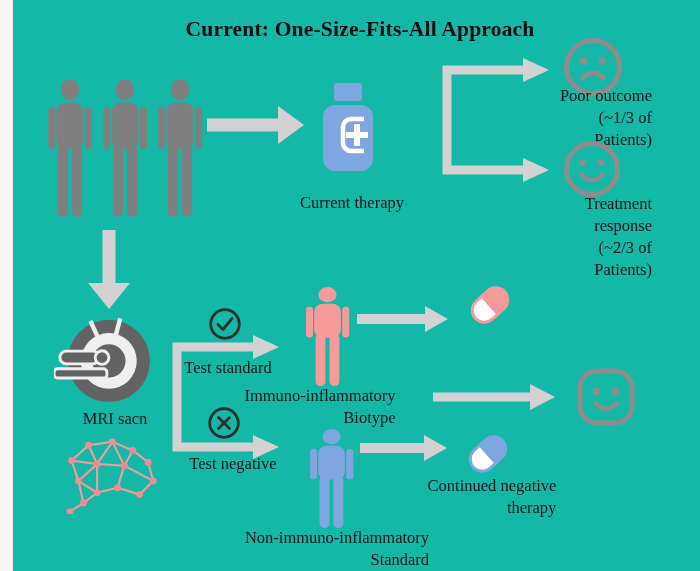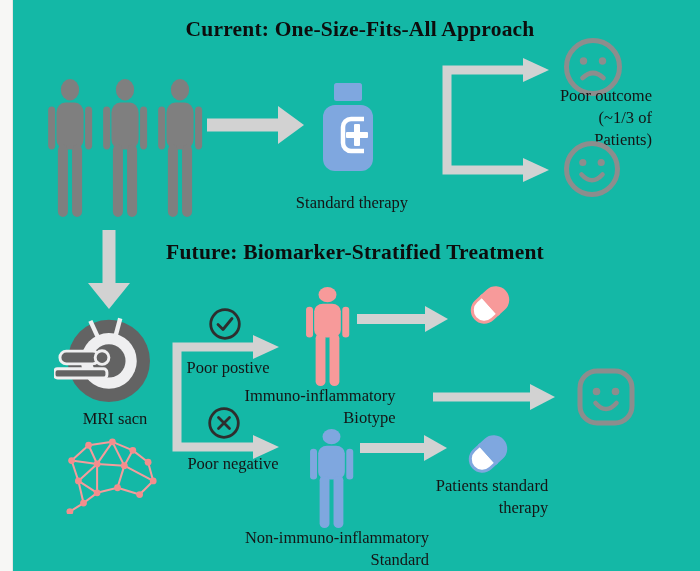--- a/index.html
+++ b/index.html
@@ -61,21 +61,21 @@
     <polygon points="71,0 71,38 97,19" fill="#d2d2d2"></polygon>
   </svg>
 
   <svg width="50" height="88" style="left:323px;top:83px" viewBox="0 0 50 88">
     <rect x="11" y="0" width="28" height="18" rx="2.5" fill="#7fa7df"></rect>
     <rect x="0" y="22" width="50" height="66" rx="12" fill="#7fa7df"></rect>
     <path d="M41 36 H28 A8 8 0 0 0 20 44 V60 A8 8 0 0 0 28 68 H41" fill="none" stroke="#ffffff" stroke-width="4.5"></path>
     <rect x="23" y="49" width="22" height="6" rx="1" fill="#ffffff"></rect>
     <rect x="31" y="41" width="6" height="22" rx="1" fill="#ffffff"></rect>
   </svg>
-  <div class="label" style="left:352px;top:192px">Standard therapy</div>
+  <div class="label" style="left:352px;top:192px">Current therapy</div>
 
   <svg width="116" height="128" style="left:439px;top:56px">
     <path d="M86 14 H8 V114 H86" fill="none" stroke="#d2d2d2" stroke-width="9"></path>
     <polygon points="84,2 84,26 110,14" fill="#d2d2d2"></polygon>
     <polygon points="84,102 84,126 110,114" fill="#d2d2d2"></polygon>
   </svg>
 
   <svg width="60" height="60" style="left:563px;top:37px" viewBox="0 0 60 60">
     <circle cx="30" cy="30" r="26.5" fill="none" stroke="#8d8d8d" stroke-width="5"></circle>
     <circle cx="20.5" cy="24" r="3.7" fill="#8d8d8d"></circle>
@@ -84,27 +84,28 @@
   </svg>
   <div class="label" style="left:604px;top:85px">Poor outcome
 (~1/3 of Patients)</div>
 
   <svg width="58" height="58" style="left:563px;top:140px" viewBox="0 0 58 58">
     <circle cx="29" cy="29" r="25.5" fill="none" stroke="#8d8d8d" stroke-width="5"></circle>
     <circle cx="19.8" cy="22.5" r="3.6" fill="#8d8d8d"></circle>
     <circle cx="38.2" cy="22.5" r="3.6" fill="#8d8d8d"></circle>
     <path d="M18.5 34.5 Q29 46 39.5 34.5" fill="none" stroke="#8d8d8d" stroke-width="4.6" stroke-linecap="round"></path>
   </svg>
+  <div class="label" style="left:604px;top:193px">Treatment response
+(~2/3 of Patients)</div>
 
   <svg width="42" height="80" style="left:88px;top:230px">
     <rect x="14.5" y="0" width="13" height="54" fill="#d2d2d2"></rect>
     <polygon points="0,53 42,53 21,79" fill="#d2d2d2"></polygon>
   </svg>
 
-  <div class="title" style="left:355px;top:240px">Future: Biomarker-Stratified Treatment</div>
 
   <svg width="98" height="92" style="left:54px;top:312px" viewBox="0 0 100 94">
     <circle cx="56" cy="50" r="42" fill="#636363"></circle>
     <path d="M44.6 25.4 L37.1 9.0" stroke="#efeff0" stroke-width="4.5"></path>
     <path d="M63.0 23.9 L67.6 6.5" stroke="#efeff0" stroke-width="4.5"></path>
     <circle cx="56" cy="50" r="28.5" fill="#efeff0"></circle>
     <circle cx="56" cy="50" r="17" fill="#636363"></circle>
     <rect x="6" y="40" width="40" height="13" rx="6.5" fill="#636363" stroke="#efeff0" stroke-width="3"></rect>
     <circle cx="49" cy="46.5" r="7" fill="#636363" stroke="#efeff0" stroke-width="3"></circle>
     <rect x="0" y="58" width="54" height="9.5" rx="3.5" fill="#636363" stroke="#efeff0" stroke-width="3"></rect>
@@ -158,27 +159,27 @@
   <svg width="116" height="128" style="left:169px;top:333px">
     <path d="M86 14 H8 V114 H86" fill="none" stroke="#d2d2d2" stroke-width="9"></path>
     <polygon points="84,2 84,26 110,14" fill="#d2d2d2"></polygon>
     <polygon points="84,102 84,126 110,114" fill="#d2d2d2"></polygon>
   </svg>
 
   <svg width="34" height="34" style="left:208px;top:307px" viewBox="0 0 34 34">
     <circle cx="17" cy="17" r="14.3" fill="none" stroke="#2e2e2e" stroke-width="2.8"></circle>
     <path d="M10 17.5 L15 22.5 L24 11.5" fill="none" stroke="#2e2e2e" stroke-width="2.8" stroke-linecap="round" stroke-linejoin="round"></path>
   </svg>
-  <div class="label" style="left:228px;top:357px">Poor postive</div>
+  <div class="label" style="left:228px;top:357px">Test standard</div>
 
   <svg width="34" height="34" style="left:207px;top:406px" viewBox="0 0 34 34">
     <circle cx="17" cy="17" r="14.3" fill="none" stroke="#2e2e2e" stroke-width="2.8"></circle>
     <path d="M11.5 11.5 L22.5 22.5 M22.5 11.5 L11.5 22.5" stroke="#2e2e2e" stroke-width="2.8" stroke-linecap="round"></path>
   </svg>
-  <div class="label" style="left:233px;top:453px">Poor negative</div>
+  <div class="label" style="left:233px;top:453px">Test negative</div>
 
   <svg width="51" height="99" style="left:302px;top:287px" viewBox="0 0 88 200" preserveAspectRatio="none">
       <use href="#person" fill="#f79a9a"></use>
     </svg>
   <div class="label" style="left:320px;top:385px">Immuno-inflammatory
 Biotype</div>
 
   <svg width="92" height="26" style="left:357px;top:306px">
     <rect x="0" y="8" width="69" height="10" fill="#d2d2d2"></rect>
     <polygon points="68,0 68,26 91,13" fill="#d2d2d2"></polygon>
@@ -213,16 +214,16 @@
     <rect x="0" y="8" width="65" height="10" fill="#d2d2d2"></rect>
     <polygon points="64,0 64,26 87,13" fill="#d2d2d2"></polygon>
   </svg>
 
   <svg width="60" height="60" style="left:458px;top:424px" viewBox="0 0 70 70">
     <g transform="rotate(-42 35 35)">
       <path d="M35 21 H26 A14 14 0 0 0 26 49 H35 Z" fill="#ffffff" stroke="#7fa7df" stroke-width="3.5"></path>
       <path d="M35 21 H44 A14 14 0 0 1 44 49 H35 Z" fill="#7fa7df" stroke="#7fa7df" stroke-width="3.5"></path>
     </g>
   </svg>
-  <div class="label" style="left:492px;top:475px">Patients standard
+  <div class="label" style="left:492px;top:475px">Continued negative
 therapy</div>
 
 </div>
 
 </body></html>

